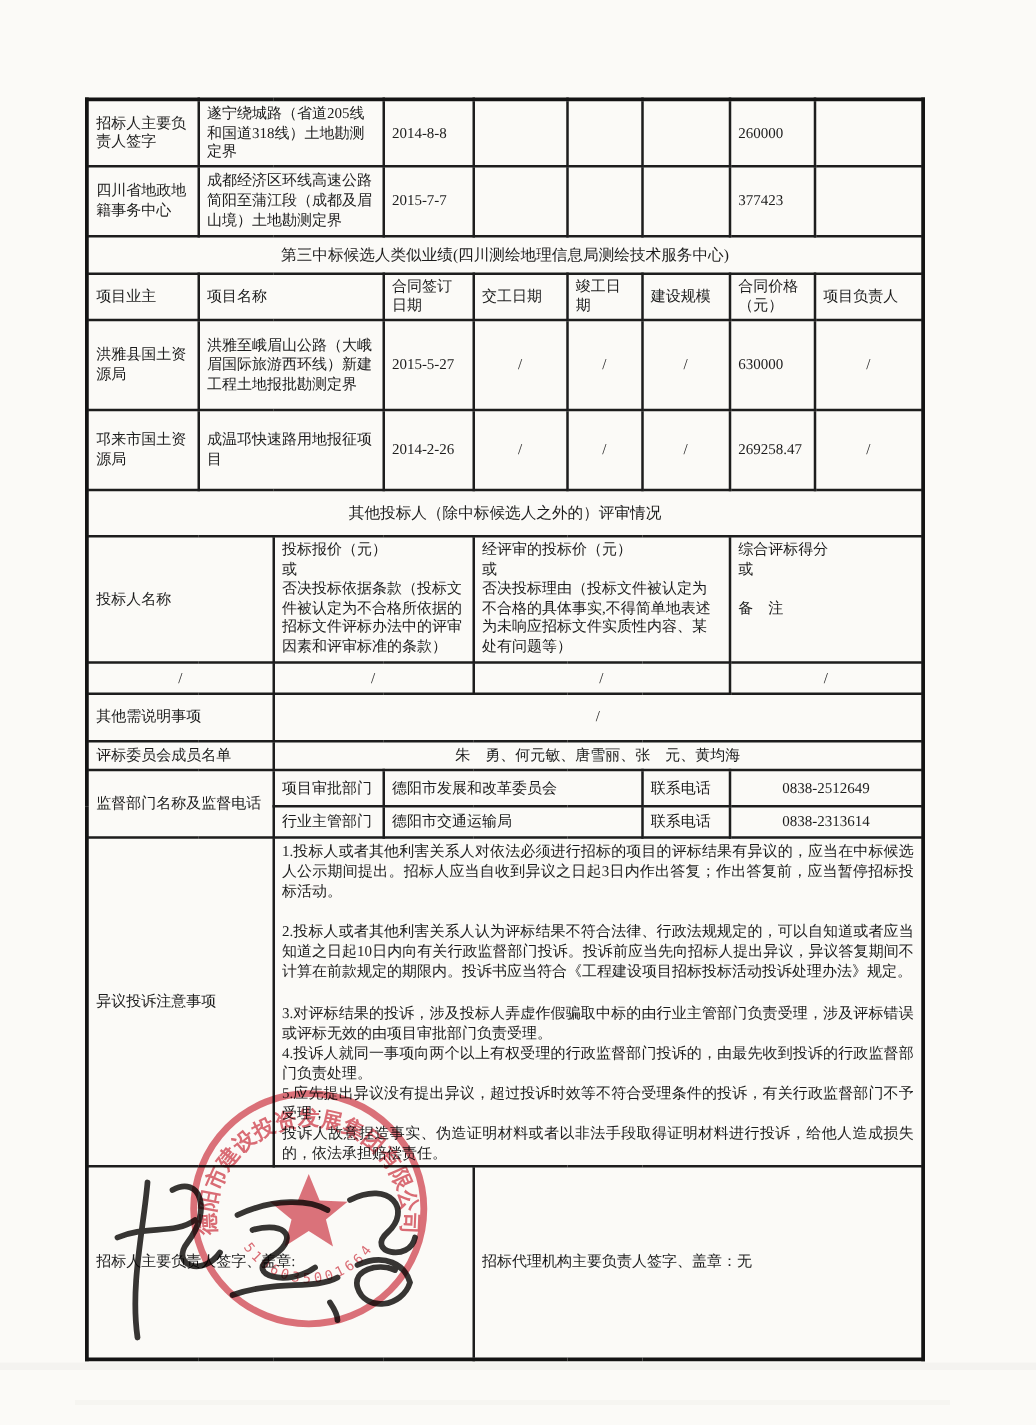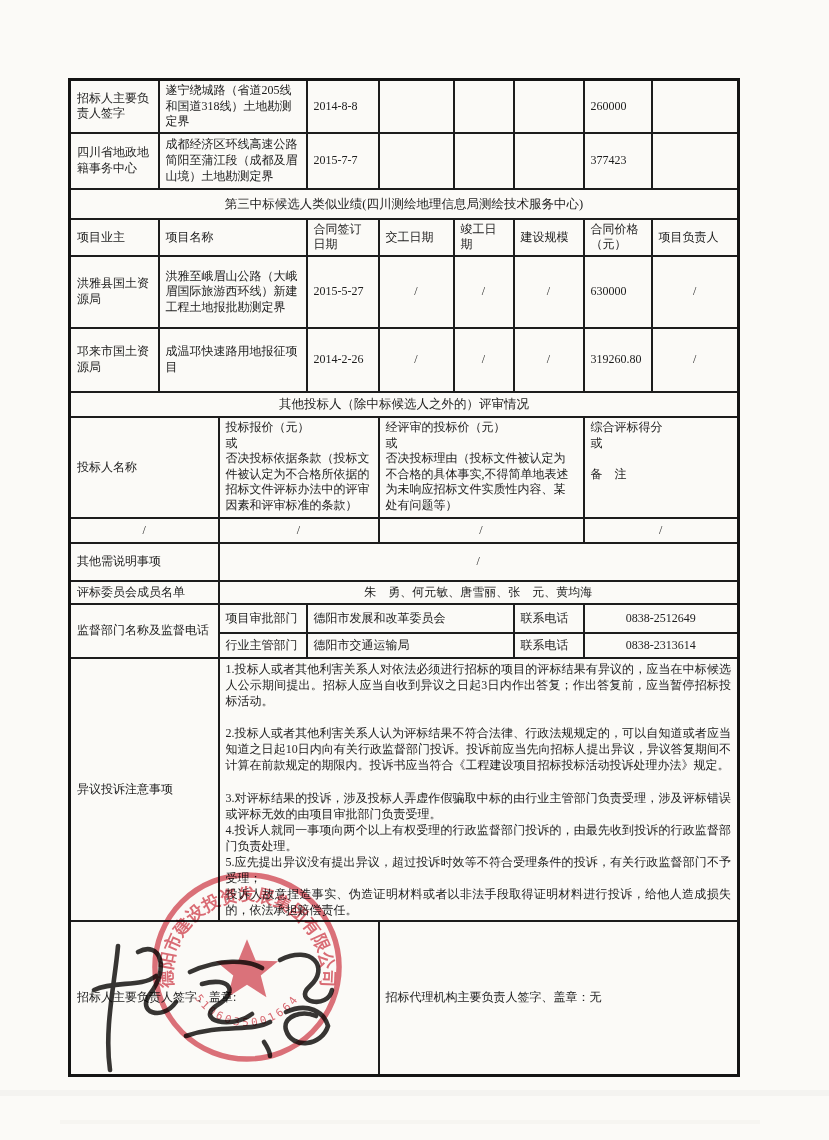--- a/index.html
+++ b/index.html
@@ -110,25 +110,25 @@
       <td>630000</td>
       <td class="center">/</td>
     </tr>
     <tr style="height:64px">
       <td>邛来市国土资源局</td>
       <td colspan="2">成温邛快速路用地报征项目</td>
       <td>2014-2-26</td>
       <td class="center">/</td>
       <td class="center">/</td>
       <td class="center">/</td>
-      <td>319260.80</td>
-      <td class="center">/</td>
-    </tr>
-
-    <tr style="height:25px">
+      <td>269258.47</td>
+      <td class="center">/</td>
+    </tr>
+
+    <tr style="height:37px">
       <td colspan="9" class="center titlerow">其他投标人（除中标候选人之外的）评审情况</td>
     </tr>
     <tr style="height:101px">
       <td colspan="2">投标人名称</td>
       <td colspan="2" class="top pre tight">投标报价（元）
 或
 否决投标依据条款（投标文件被认定为不合格所依据的招标文件评标办法中的评审因素和评审标准的条款）</td>
       <td colspan="3" class="top pre tight">经评审的投标价（元）
 或
 否决投标理由（投标文件被认定为不合格的具体事实,不得简单地表述为未响应招标文件实质性内容、某处有问题等）</td>

